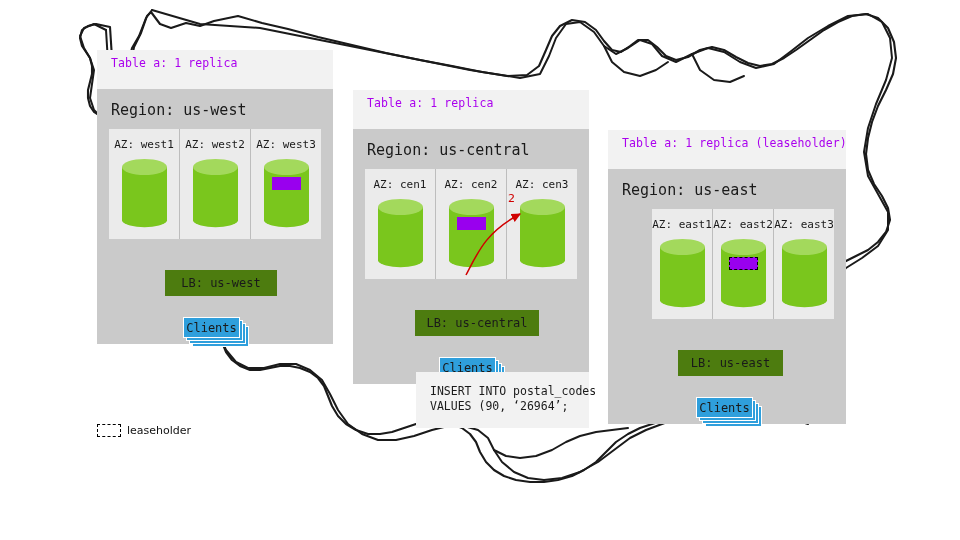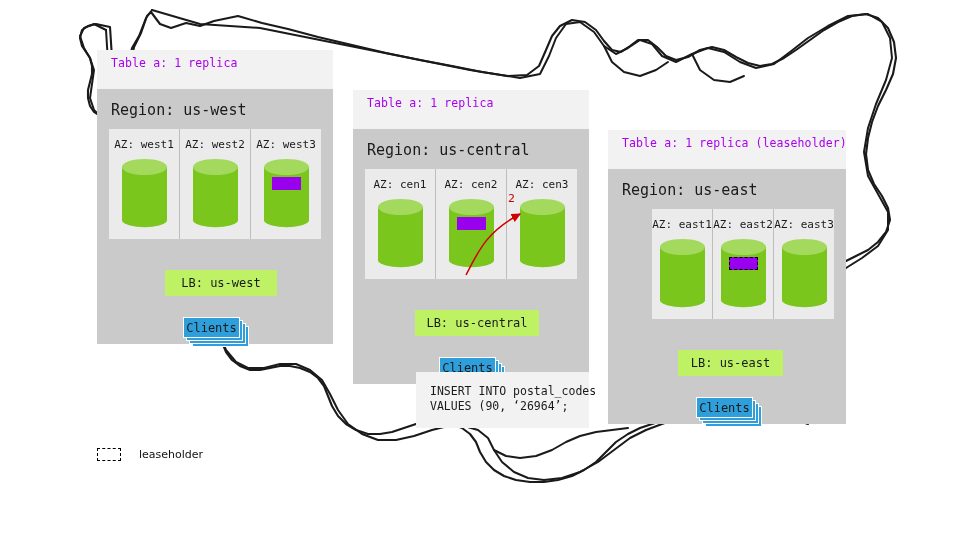--- a/index.html
+++ b/index.html
@@ -40,21 +40,21 @@
     white-space:nowrap;line-height:13px;
   }
   .cyl{position:relative;}
   .cyl svg{display:block;}
   .replica-box{
     position:absolute;background:#9900ee;box-sizing:border-box;
   }
   .replica-box.leaseholder{border:1.6px dashed #000000;}
 
   .lb-box{
-    position:absolute;background:#bef264;color:#1a1a1a;
+    position:absolute;background:#4d7c0f;color:#1a1a1a;
     font-size:12px;text-align:center;white-space:nowrap;
     box-sizing:border-box;display:flex;align-items:center;justify-content:center;
   }
 
   
   .clients{position:absolute;}
   .clients .sheet{
     position:absolute;background:#2f9fdc;border:1px solid #ffffff;
     box-sizing:border-box;
   }
@@ -293,18 +293,18 @@
   <svg id="arrow-layer" viewBox="0 0 960 540">
     <defs>
       <marker id="ah" markerWidth="7" markerHeight="7" refX="5.6" refY="3" orient="auto">
         <path d="M0 0 L6.4 3 L0 6 Z" fill="#d00000"></path>
       </marker>
     </defs>
     <path d="M466 275 C 478 252 486 232 520 214" fill="none" stroke="#d00000" stroke-width="1.5" marker-end="url(#ah)"></path>
   </svg>
   <div class="arrow-label" style="left:508px;top:192px;">2</div>
 
-  <div class="legend" style="left:97px;top:448px;gap:12px;">
+  <div class="legend" style="left:97px;top:424px;">
     <div class="legend-swatch"></div>
     <div class="legend-text">leaseholder</div>
   </div>
 
 </div>
 
 </body></html>

